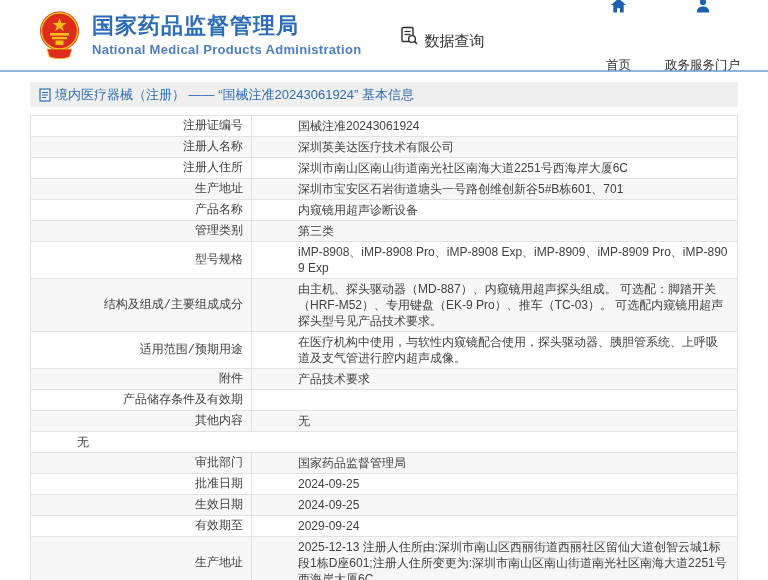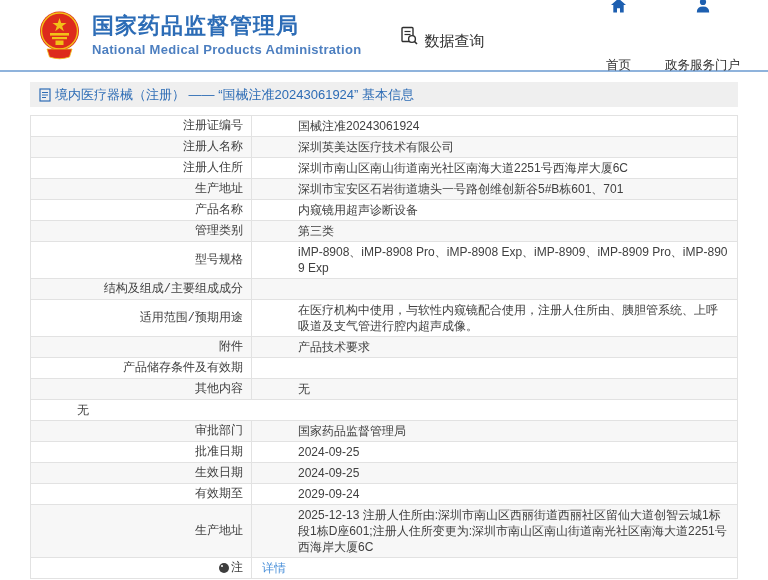--- a/index.html
+++ b/index.html
@@ -231,25 +231,28 @@
         </div>
     </div>
     <div class="t-row">
       <div class="t-label">型号规格</div>
       <div class="t-value">
           <span class="inner">iMP-8908、iMP-8908 Pro、iMP-8908 Exp、iMP-8909、iMP-8909 Pro、iMP-8909 Exp</span>
         </div>
     </div>
     <div class="t-row">
       <div class="t-label">结构及组成/主要组成成分</div>
+      <div class="t-value">
+          <span class="inner">由主机、探头驱动器（MD-887）、内窥镜用超声探头组成。 可选配：脚踏开关（HRF-M52）、专用键盘（EK-9 Pro）、推车（TC-03）。 可选配内窥镜用超声探头型号见产品技术要求。</span>
+        </div>
     </div>
     <div class="t-row">
       <div class="t-label">适用范围/预期用途</div>
       <div class="t-value">
-          <span class="inner">在医疗机构中使用，与软性内窥镜配合使用，注册人住所由、胰胆管系统、上呼吸道及支气管进行腔内超声成像。</span>
+          <span class="inner">在医疗机构中使用，与软性内窥镜配合使用，探头驱动器、胰胆管系统、上呼吸道及支气管进行腔内超声成像。</span>
         </div>
     </div>
     <div class="t-row">
       <div class="t-label">附件</div>
       <div class="t-value">
           <span class="inner">产品技术要求</span>
         </div>
     </div>
     <div class="t-row">
       <div class="t-label">产品储存条件及有效期</div>

